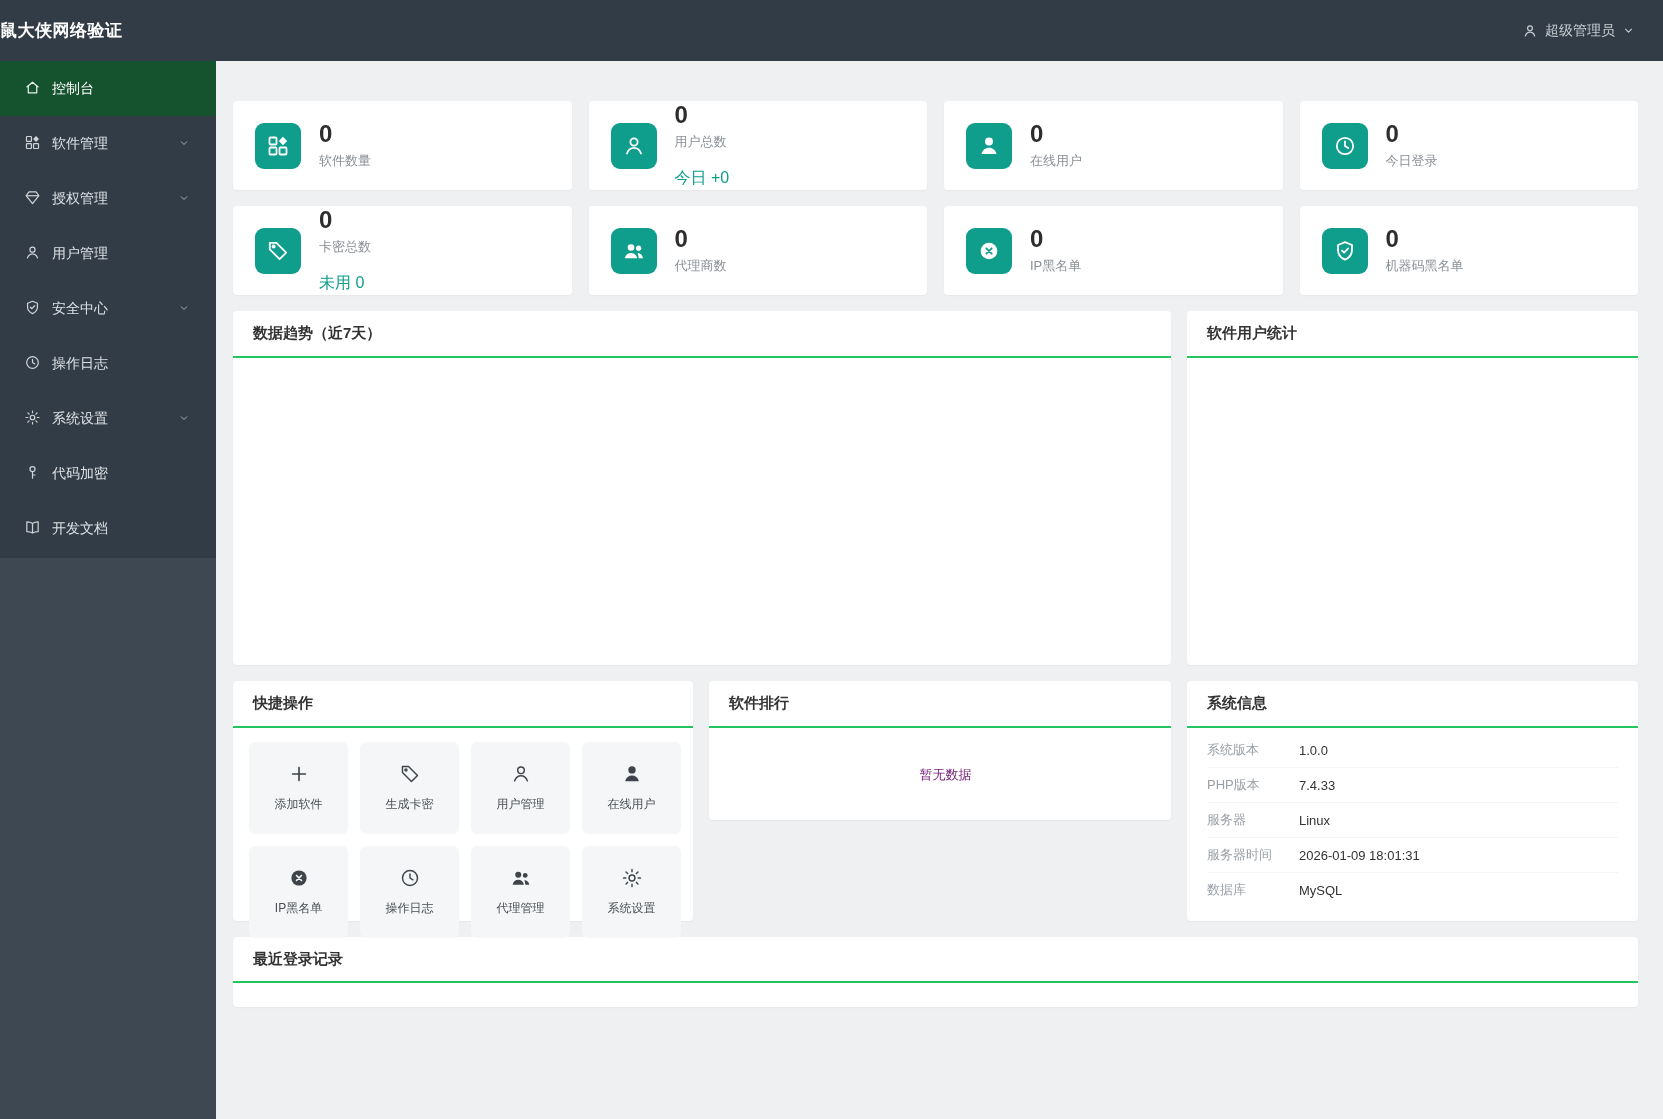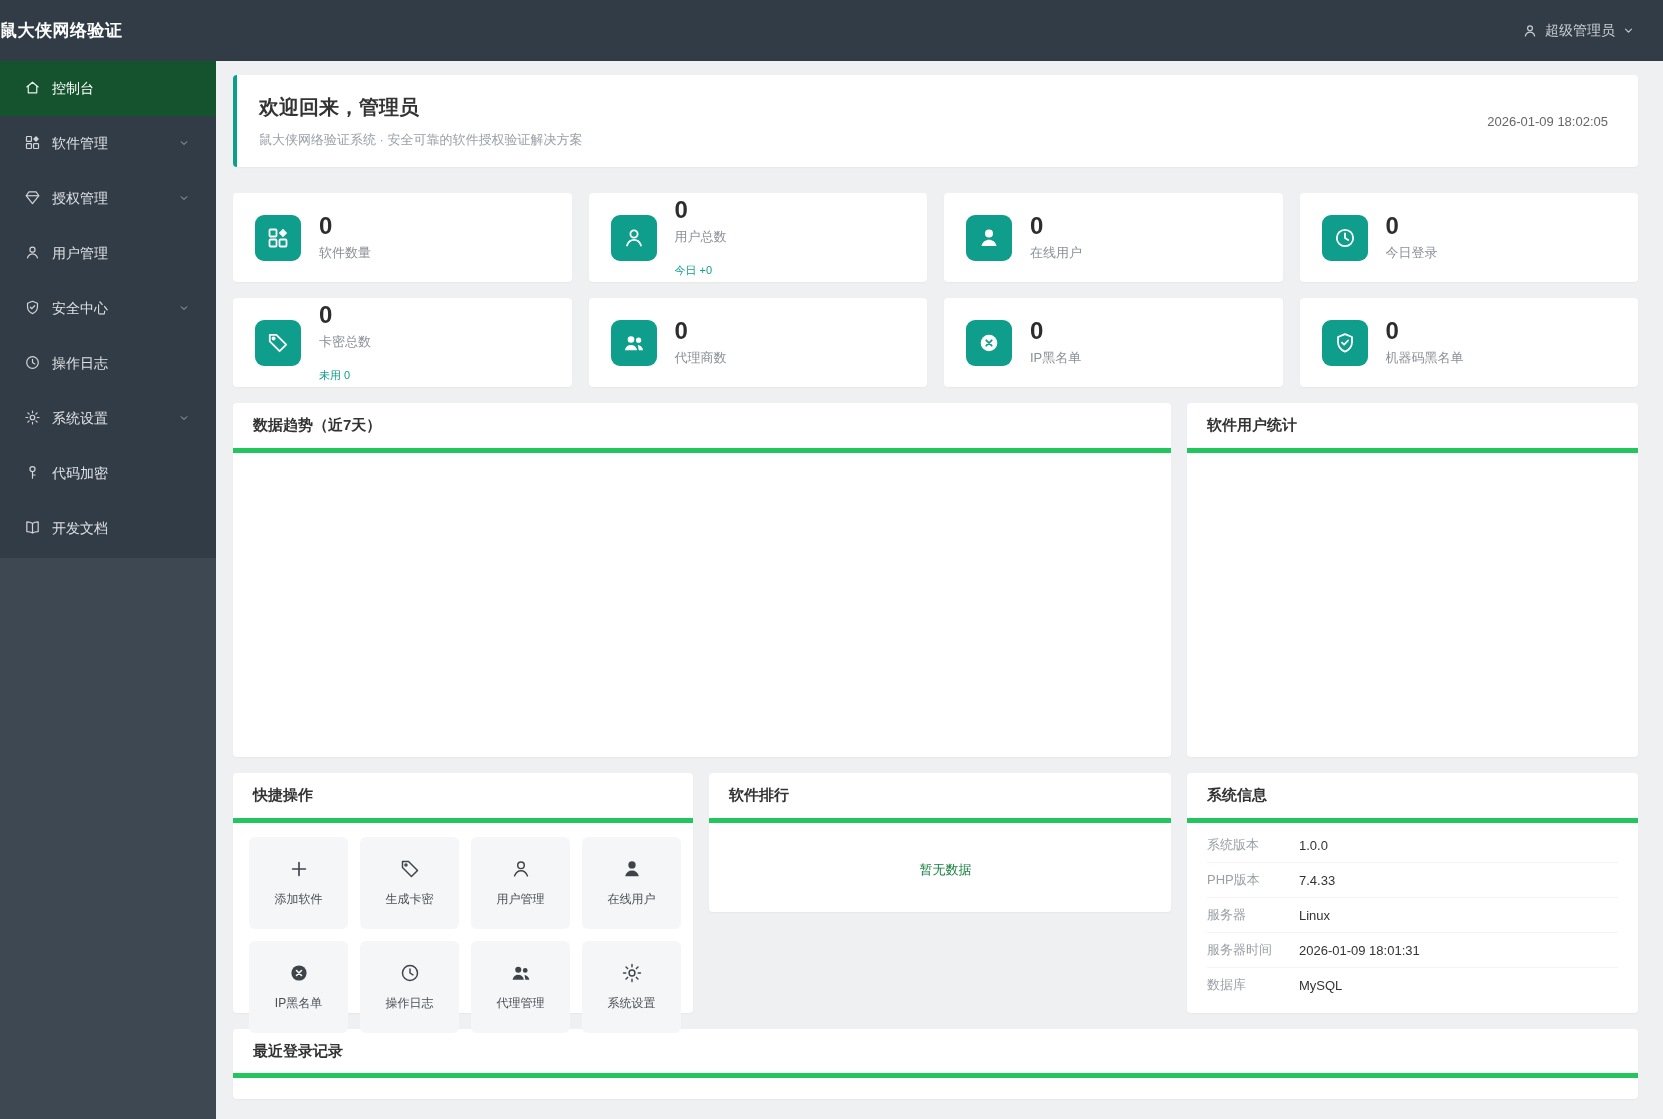--- a/index.html
+++ b/index.html
@@ -16,45 +16,45 @@
   
   .sidebar{position:absolute;top:61px;left:0;width:216px;height:1058px;background:#3e4853;}
   .menu{background:#323c46;padding-bottom:2px;}
   .menu-item{height:55px;display:flex;align-items:center;gap:11px;padding:0 26px 0 24px;color:#dde1e6;font-size:14px;cursor:pointer;}
   .menu-item svg{flex:0 0 auto;opacity:.92;}
   .menu-item .chev{margin-left:auto;opacity:.75;}
   .menu-item.active{background:#14532d;color:#fff;}
   
   .main{position:absolute;left:216px;top:61px;width:1447px;height:1058px;box-sizing:border-box;padding:14px 25px 0 17px;overflow:hidden;}
   .card{background:#fff;border-radius:4px;box-shadow:0 1px 2px rgba(0,0,0,.04);}
-  .card-header{height:45px;display:flex;align-items:center;padding:0 20px;border-bottom:5px solid #22c55e;font-size:15px;font-weight:700;color:#333;}
+  .card-header{height:45px;display:flex;align-items:center;padding:0 20px;border-bottom:2px solid #22c55e;font-size:15px;font-weight:700;color:#333;}
   
   .welcome{height:92px;display:flex;align-items:center;border-left:4px solid #0f9d8c;padding:0 30px 0 22px;box-sizing:border-box;}
   .welcome-title{font-size:20px;font-weight:700;color:#333;margin:0 0 10px 0;}
   .welcome-sub{font-size:13px;color:#9aa0a6;}
   .welcome-time{margin-left:auto;font-size:13px;color:#666;}
   
   .stats{margin-top:26px;display:grid;grid-template-columns:repeat(4,1fr);gap:16px 17px;}
   .stat-card{height:89px;display:flex;align-items:center;gap:18px;padding:0 22px;box-sizing:border-box;}
   .stat-icon{width:46px;height:46px;border-radius:9px;background:#0f9d8c;color:#fff;display:flex;align-items:center;justify-content:center;flex:0 0 auto;}
   .stat-num{font-size:24px;font-weight:700;color:#2d2d2d;line-height:1.05;}
   .stat-label{font-size:13px;color:#8a9097;margin-top:5px;}
-  .stat-sub{font-size:11px;color:#0f9d8c;margin-top:17px;}
+  .stat-sub{font-size:16px;color:#0f9d8c;margin-top:17px;}
   
   .charts{margin-top:16px;display:grid;grid-template-columns:1fr 451px;gap:16px;}
   .chart-card{height:354px;box-sizing:border-box;}
   .chart-body{height:308px;}
   
   .bottom{margin-top:16px;display:grid;grid-template-columns:460fr 462fr 451fr;gap:16px;align-items:start;}
   .qa-card{height:240px;box-sizing:border-box;}
   .qa-grid{display:grid;grid-template-columns:repeat(4,1fr);gap:12px;padding:14px 12px 0 16px;}
   .qa-tile{height:92px;background:#f5f6f7;border-radius:6px;display:flex;flex-direction:column;align-items:center;justify-content:center;gap:11px;color:#4a4f55;font-size:12px;cursor:pointer;}
   .qa-tile svg{color:#3f444a;display:block;}
   .rank-card{height:139px;box-sizing:border-box;}
-  .rank-body{height:93px;display:flex;align-items:center;justify-content:center;color:#15803d;font-size:13px;padding-left:11px;}
+  .rank-body{height:93px;display:flex;align-items:center;justify-content:center;color:#701a75;font-size:13px;padding-left:11px;}
   .info-card{height:240px;box-sizing:border-box;}
   .info-rows{padding:5px 20px 0 20px;}
   .info-row{display:flex;align-items:center;height:34px;border-bottom:1px solid #f2f4f5;font-size:13px;}
   .info-row:last-child{border-bottom:none;}
   .info-label{width:92px;color:#9aa0a6;flex:0 0 auto;}
   .info-value{color:#333;}
   
   .recent{margin-top:16px;height:70px;overflow:hidden;box-sizing:border-box;}
   .recent .card-header{height:44px;}
 </style>
@@ -166,27 +166,20 @@
             <path d="M12 6.2v13.6"></path>
           </svg></span>
       <span>开发文档</span>
     </div>
 
   </div>
 </div>
 
 <div class="main">
 
-  <div class="card welcome">
-    <div>
-      <div class="welcome-title">欢迎回来，管理员</div>
-      <div class="welcome-sub">鼠大侠网络验证系统 · 安全可靠的软件授权验证解决方案</div>
-    </div>
-    <div class="welcome-time">2026-01-09 18:02:05</div>
-  </div>
 
   <div class="stats">
 
     <div class="card stat-card">
       <span class="stat-icon">
           <svg width="24" height="24" viewBox="0 0 24 24" fill="none" stroke="currentColor" stroke-width="1.8" stroke-linejoin="round">
             <rect x="3.5" y="3.5" width="7" height="7" rx="1"></rect>
             <rect x="3.5" y="13.5" width="7" height="7" rx="1"></rect>
             <rect x="13.5" y="13.5" width="7" height="7" rx="1"></rect>
             <path d="M17 2.8 21.2 7 17 11.2 12.8 7z" fill="currentColor" stroke="none"></path>

